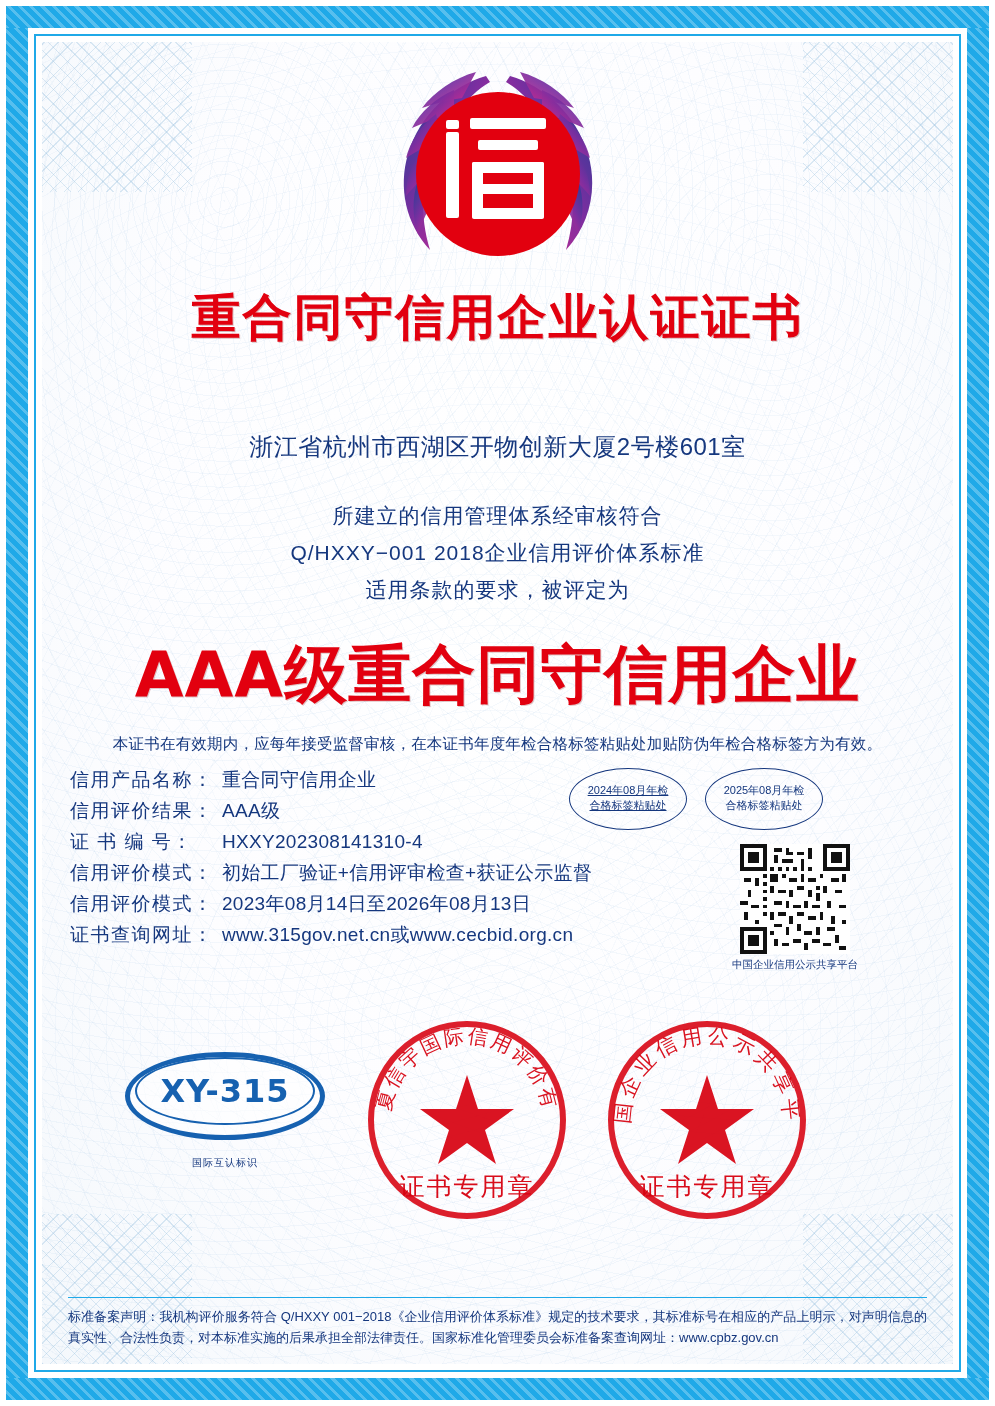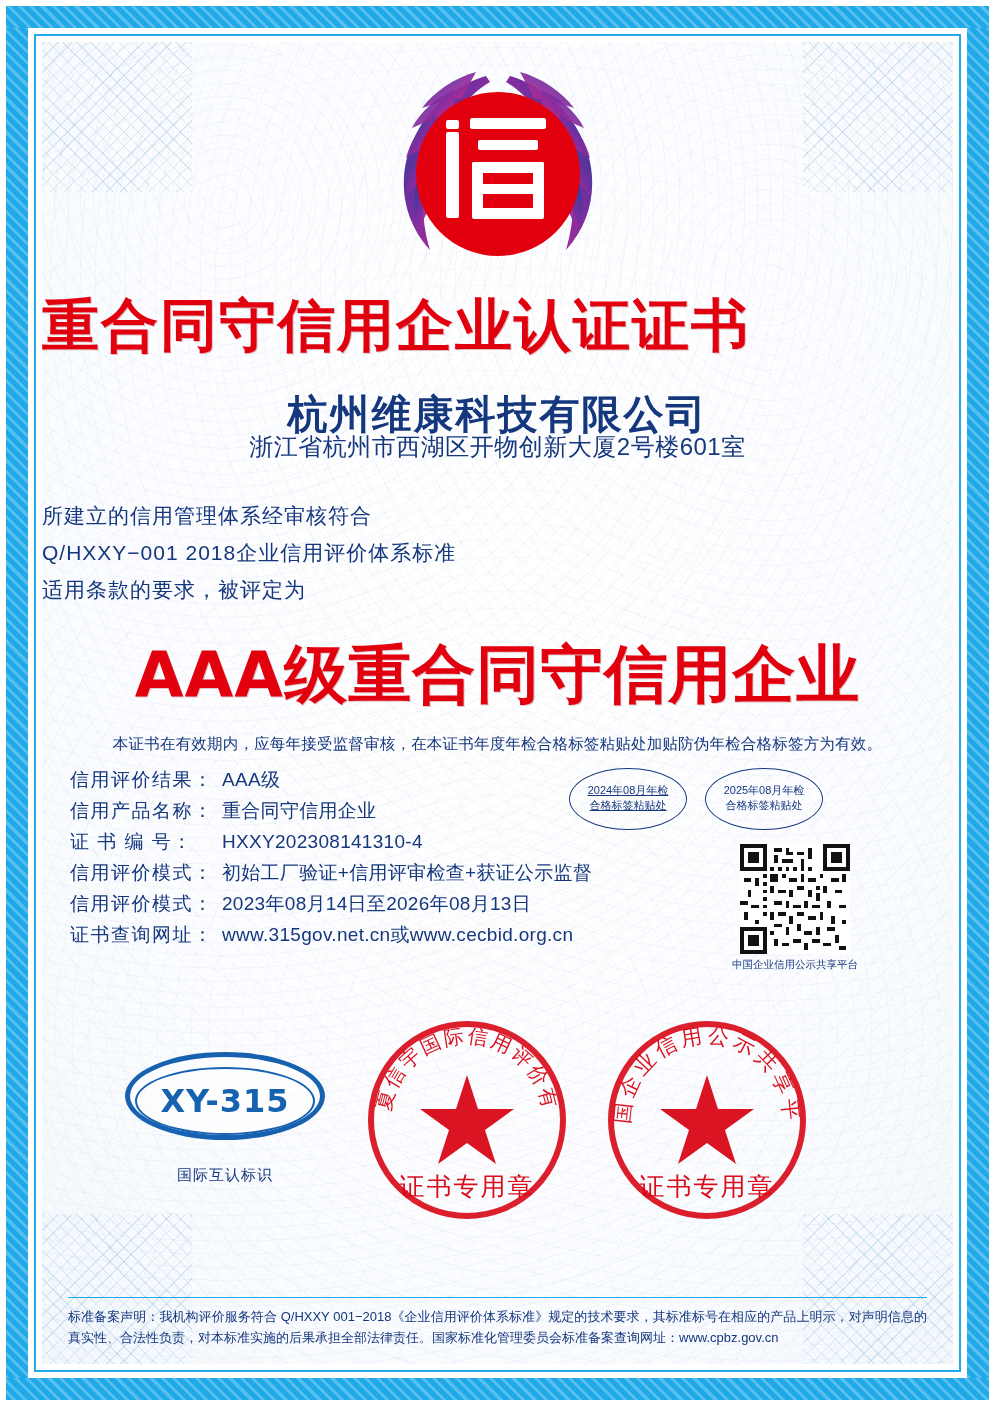--- a/index.html
+++ b/index.html
@@ -98,23 +98,23 @@
     width: 260px;
     height: 218px;
   }
 
   
   .main-title {
     position: absolute;
     top: 255px;
     left: 0;
     right: 0;
-    text-align: left;
-    font-family: Liberation Sans, sans-serif;
-    font-size: 57px;
+    text-align: center;
+    font-family: Liberation Mono, monospace;
+    font-size: 49px;
     font-weight: bold;
     color: #e2000f;
     letter-spacing: 2px;
     line-height: 1;
     text-shadow: 1px 1px 0 rgba(120,0,0,0.25);
   }
   .company-name {
     position: absolute;
     top: 345px;
     left: 0; right: 0;
@@ -131,21 +131,21 @@
     left: 0; right: 0;
     text-align: center;
     font-size: 24px;
     color: #15377e;
     letter-spacing: 0.5px;
   }
   .statement {
     position: absolute;
     top: 455px;
     left: 0; right: 0;
-    text-align: left;
+    text-align: center;
     color: #15377e;
     font-size: 21px;
     line-height: 37px;
     letter-spacing: 1px;
   }
   .grade {
     position: absolute;
     top: 590px;
     left: 0; right: 0;
     text-align: center;
@@ -231,43 +231,43 @@
     top: 1010px;
     width: 210px;
     text-align: center;
   }
   .badge-oval {
     width: 200px;
     height: 88px;
     border: 5px solid #1661b0;
     border-radius: 50%;
     display: flex;
-    align-items: flex-end;
+    align-items: flex-start;
     justify-content: center;
     box-sizing: border-box;
     margin: 0 auto;
     background: rgba(255,255,255,0.6);
   }
   .badge-oval-inner {
     width: 176px;
     height: 64px;
     border: 2px solid #1661b0;
     border-radius: 50%;
     display: flex;
     align-items: center;
     justify-content: center;
     font-family: "DejaVu Sans", "Liberation Sans", sans-serif;
     font-size: 32px;
     font-weight: bold;
     color: #1661b0;
     letter-spacing: 1px;
   }
   .badge-caption {
-    margin-top: 26px;
-    font-size: 15px;
+    margin-top: 16px;
+    font-size: 10px;
     color: #15377e;
     letter-spacing: 1px;
   }
 
   
   .seal {
     position: absolute;
     width: 206px;
     height: 206px;
   }
@@ -348,40 +348,39 @@
             <rect x="104" y="106" width="72" height="11" rx="2"></rect>
             <rect x="104" y="106" width="11" height="56" rx="2"></rect>
             <rect x="165" y="106" width="11" height="56" rx="2"></rect>
             <rect x="104" y="128" width="72" height="10" rx="2"></rect>
             <rect x="104" y="152" width="72" height="11" rx="2"></rect>
           </g>
         </svg>
       </div>
 
       <div class="main-title">重合同守信用企业认证证书</div>
-      <div class="company-name">杭州维康科技有限公司</div>
       <div class="company-address">浙江省杭州市西湖区开物创新大厦2号楼601室</div>
 
       <div class="statement">
         <div>所建立的信用管理体系经审核符合</div>
         <div>Q/HXXY−001 2018企业信用评价体系标准</div>
         <div>适用条款的要求，被评定为</div>
       </div>
 
       <div class="grade">AAA级重合同守信用企业</div>
       <div class="validity-note">本证书在有效期内，应每年接受监督审核，在本证书年度年检合格标签粘贴处加贴防伪年检合格标签方为有效。</div>
 
       <div class="details">
         <div class="detail-row">
+          <span class="detail-label">信用产品名称：</span>
+          <span class="detail-value">重合同守信用企业</span>
+        </div>
+        <div class="detail-row">
           <span class="detail-label">信用评价结果：</span>
           <span class="detail-value">AAA级</span>
-        </div>
-        <div class="detail-row">
-          <span class="detail-label">信用产品名称：</span>
-          <span class="detail-value">重合同守信用企业</span>
         </div>
         <div class="detail-row">
           <span class="detail-label">证 书 编 号：</span>
           <span class="detail-value">HXXY202308141310-4</span>
         </div>
         <div class="detail-row">
           <span class="detail-label">信用评价模式：</span>
           <span class="detail-value">初始工厂验证+信用评审检查+获证公示监督</span>
         </div>
         <div class="detail-row">

